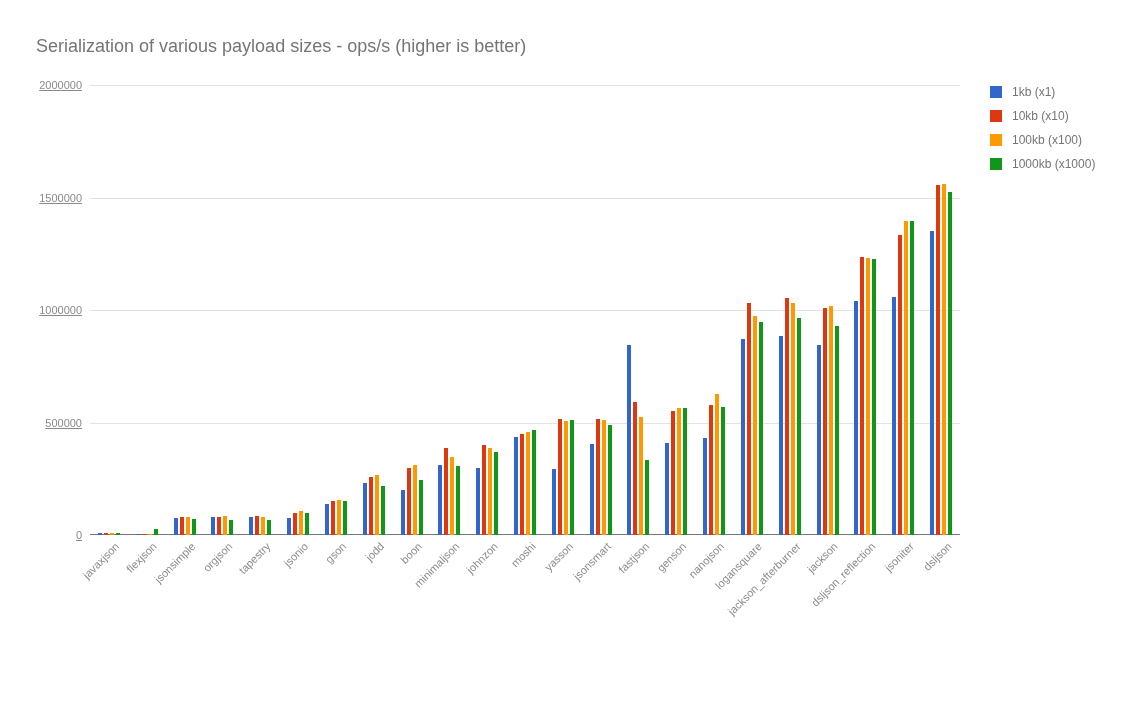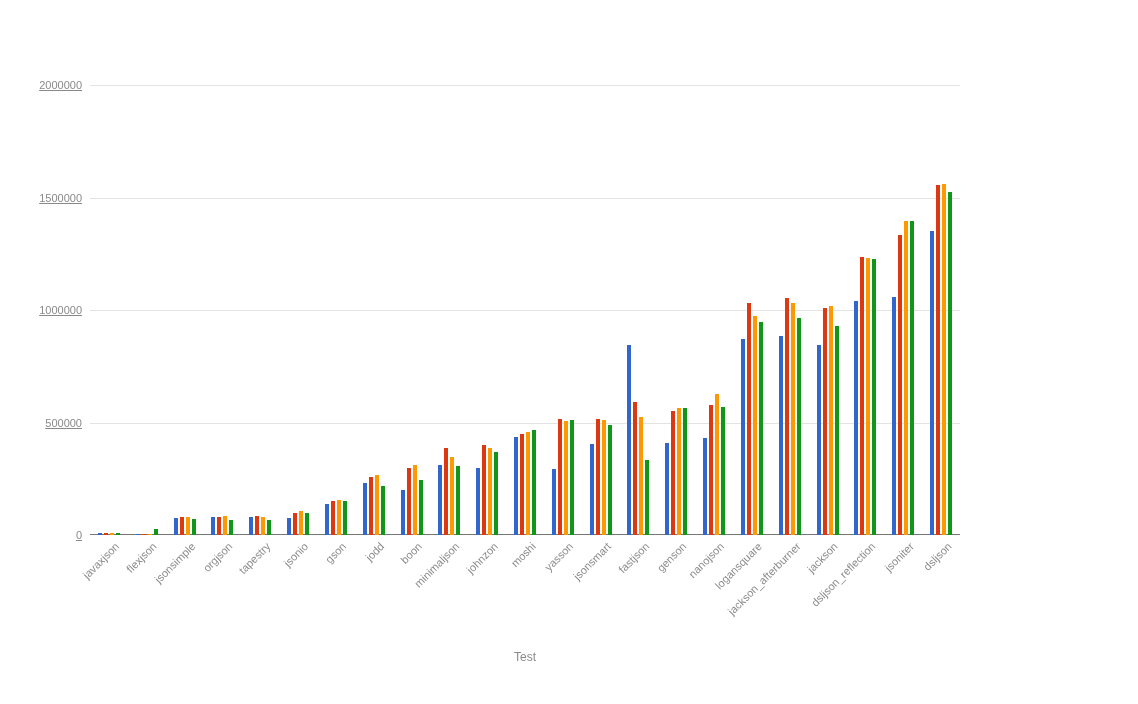--- a/index.html
+++ b/index.html
@@ -120,20 +120,21 @@
     width: 12px;
     height: 12px;
     margin-right: 10px;
     flex-shrink: 0;
   }
 </style>
 </head>
 <body>
 
 <div class="chart-wrap">
+  <div class="title">Serialization of various payload sizes  - ops/s (higher is better)</div>
 
   <div class="plot" id="plot">
     <div class="baseline"></div>
   <div class="y-label" style="bottom: 0px;">0</div>
       <div class="grid-line" style="top: 337.5px;"></div>
       <div class="y-label" style="bottom: 112.5px;">500000</div>
       <div class="grid-line" style="top: 225px;"></div>
       <div class="y-label" style="bottom: 225px; text-align: center;">1000000</div>
       <div class="grid-line" style="top: 112.5px;"></div>
       <div class="y-label" style="bottom: 337.5px;">1500000</div>
@@ -300,15 +301,32 @@
       <div class="x-label" style="right: 279.696px;">genson</div>
       <div class="x-label" style="right: 241.87px;">nanojson</div>
       <div class="x-label" style="right: 204.043px;">logansquare</div>
       <div class="x-label" style="right: 166.217px;">jackson_afterburner</div>
       <div class="x-label" style="right: 128.391px;">jackson</div>
       <div class="x-label" style="right: 90.5652px;">dsljson_reflection</div>
       <div class="x-label" style="right: 52.7391px;">jsoniter</div>
       <div class="x-label" style="right: 14.913px;">dsljson</div>
     </div>
 
-  <div class="x-axis-title">Test</div>
-
+
+  <div class="legend" id="legend">
+      <div class="legend-item">
+        <div class="legend-swatch c-blue"></div>
+        <span>1kb (x1)</span>
+      </div>
+      <div class="legend-item">
+        <div class="legend-swatch c-red"></div>
+        <span>10kb (x10)</span>
+      </div>
+      <div class="legend-item">
+        <div class="legend-swatch c-orange"></div>
+        <span>100kb (x100)</span>
+      </div>
+      <div class="legend-item">
+        <div class="legend-swatch c-green"></div>
+        <span>1000kb (x1000)</span>
+      </div>
+    </div>
 </div>
 
 </body></html>

